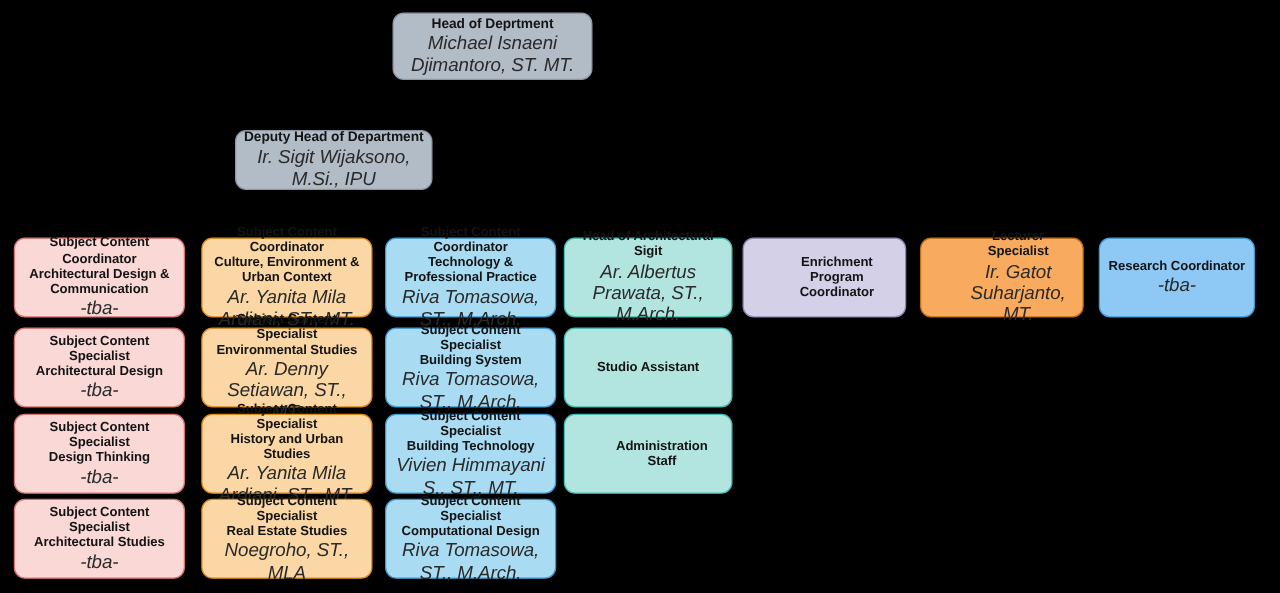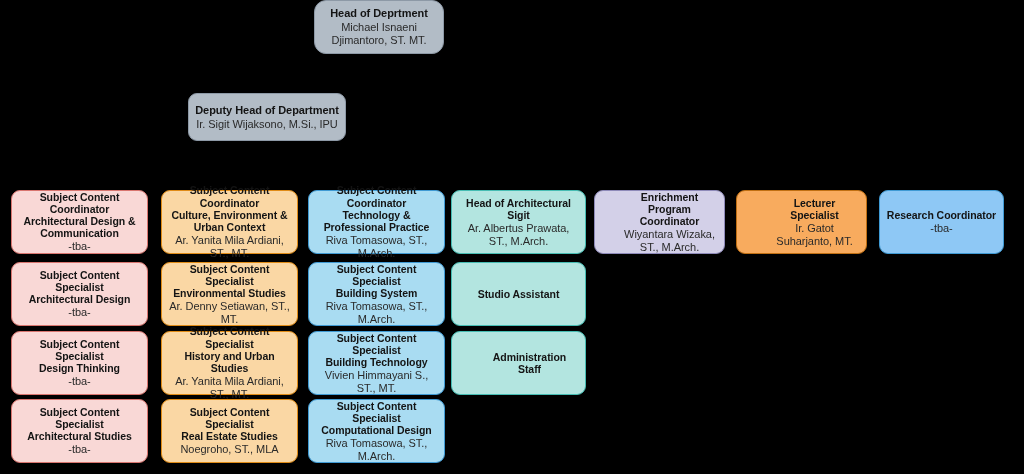--- a/index.html
+++ b/index.html
@@ -38,21 +38,22 @@
 
   .node .title {
     font-size: 10.5px;
     font-weight: bold;
     color: #141414;
     letter-spacing: -0.05px;
     white-space: pre-line;
   }
 
   .node .subtitle {
-    font-size: 11px;
+    font-size: 15px;
+    font-style: italic;
     color: #2a2a2a;
     margin-top: 1px;
     letter-spacing: -0.05px;
   }
 
   .node.head .title { font-size: 11px; }
 
   
   .c-slate  { background: #b2bcc6; border: 1.6px solid #8d99a6; }
   .c-pink   { background: #f9d8d6; border: 1.8px solid #d9756f; }
@@ -61,26 +62,26 @@
   .c-teal   { background: #b3e5e0; border: 1.8px solid #46bdb3; }
   .c-purple { background: #d3d0e8; border: 1.8px solid #8e8ab9; padding-left: 26px; }
   .c-amber  { background: #f8ab5e; border: 1.8px solid #c06f12; }
   .c-sky    { background: #8ec8f5; border: 1.8px solid #3f9ad4; }
 </style>
 </head>
 <body>
 
 <div id="chart-canvas">
 
-  <div class="node c-slate head" style="left:314px; top:0; width:130px; height:54px;border-radius:12px;">
+  <div class="node c-slate head" style="left:314px; top:10px; width:160px; height:54px;">
     <div class="title">Head of Deprtment</div>
     <div class="subtitle">Michael Isnaeni Djimantoro, ST. MT.</div>
   </div>
 
-  <div class="node c-slate head" style="left:188px; top:93px; width:158px; height:48px;">
+  <div class="node c-slate head" style="left:188px; top:104px; width:158px; height:48px;">
     <div class="title">Deputy Head of Department</div>
     <div class="subtitle">Ir. Sigit Wijaksono, M.Si., IPU</div>
   </div>
 
   <div class="node c-pink" style="left:11px; top:190px; width:137px; height:64px;">
     <div class="title">Subject Content Coordinator
 Architectural Design &amp; Communication</div>
     <div class="subtitle">-tba-</div>
   </div>
   <div class="node c-pink" style="left:11px; top:262px; width:137px; height:64px;">
@@ -149,21 +150,20 @@
     <div class="title">Studio Assistant</div>
 
   </div>
   <div class="node c-teal" style="left:451px; top:331px; width:135px; height:64px;padding-left:28px;">
     <div class="title">Administration Staff</div>
 
   </div>
 
   <div class="node c-purple" style="left:594px; top:190px; width:131px; height:64px;">
     <div class="title">Enrichment Program Coordinator</div>
-    <div class="subtitle">Wiyantara Wizaka, ST., M.Arch.</div>
   </div>
 
   <div class="node c-amber" style="left:736px; top:190px; width:131px; height:64px;padding-left:32px;">
     <div class="title">Lecturer Specialist</div>
     <div class="subtitle">Ir. Gatot Suharjanto, MT.</div>
   </div>
 
   <div class="node c-sky" style="left:879px; top:190px; width:125px; height:64px;">
     <div class="title">Research Coordinator</div>
     <div class="subtitle">-tba-</div>

